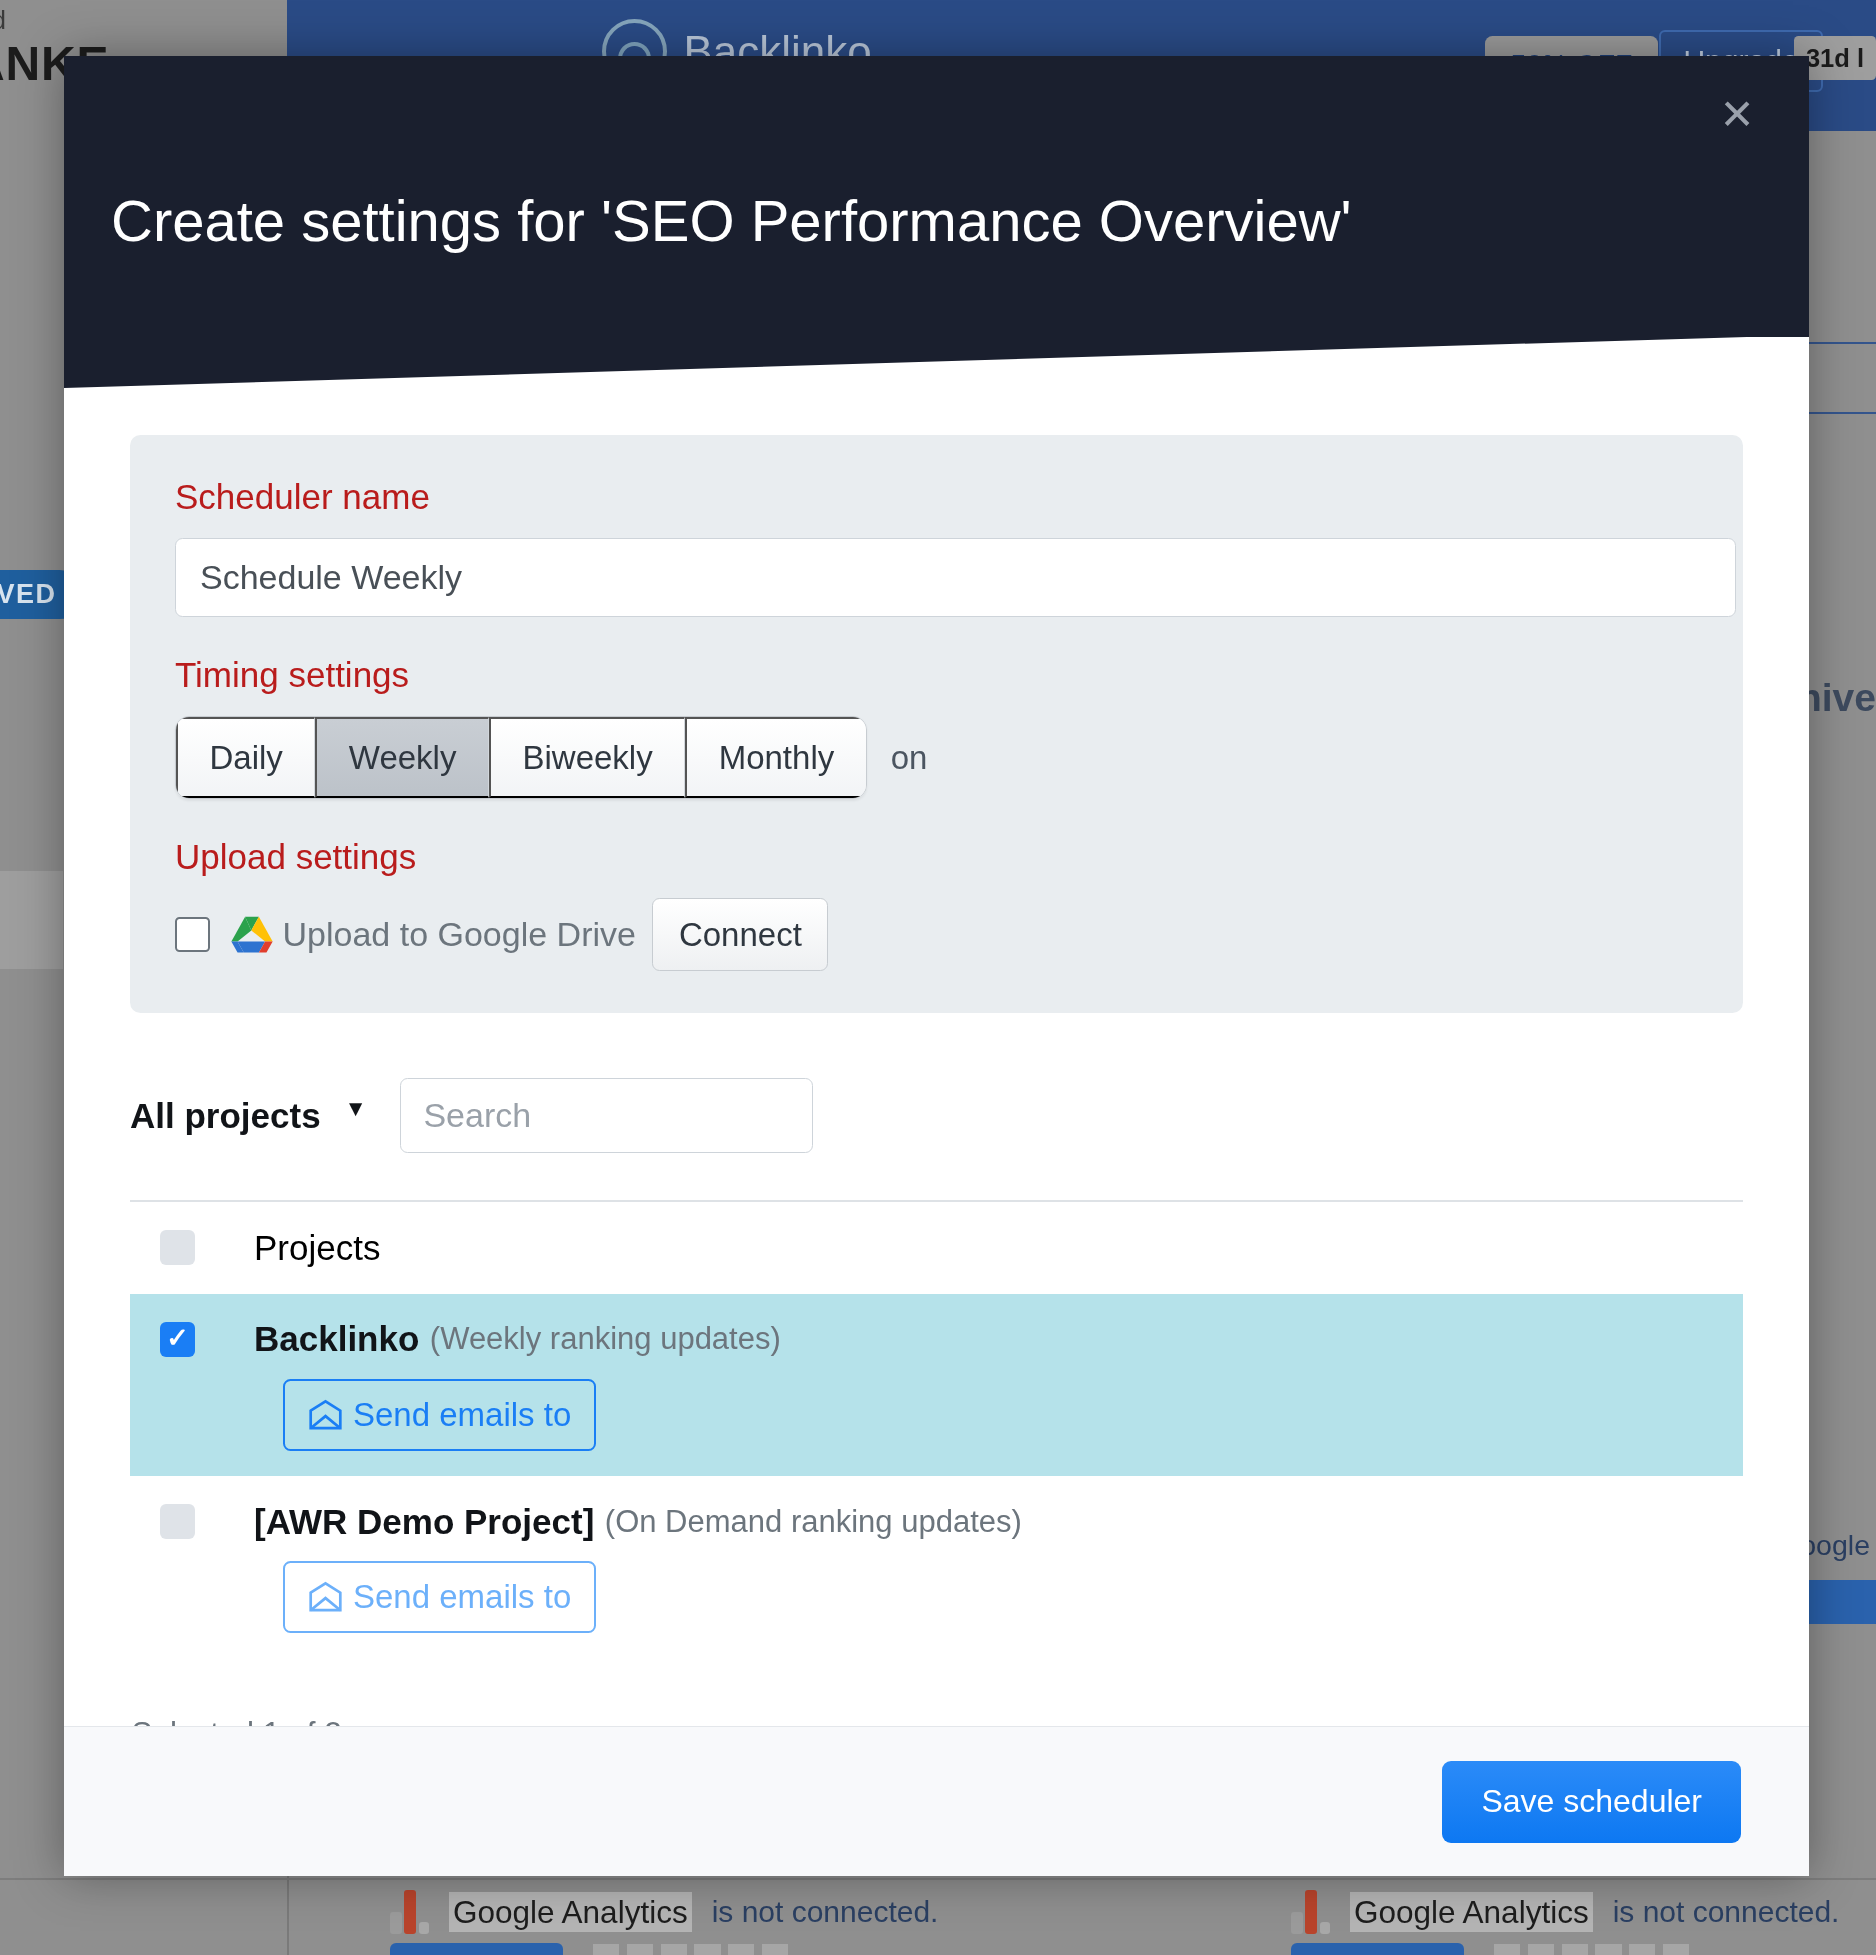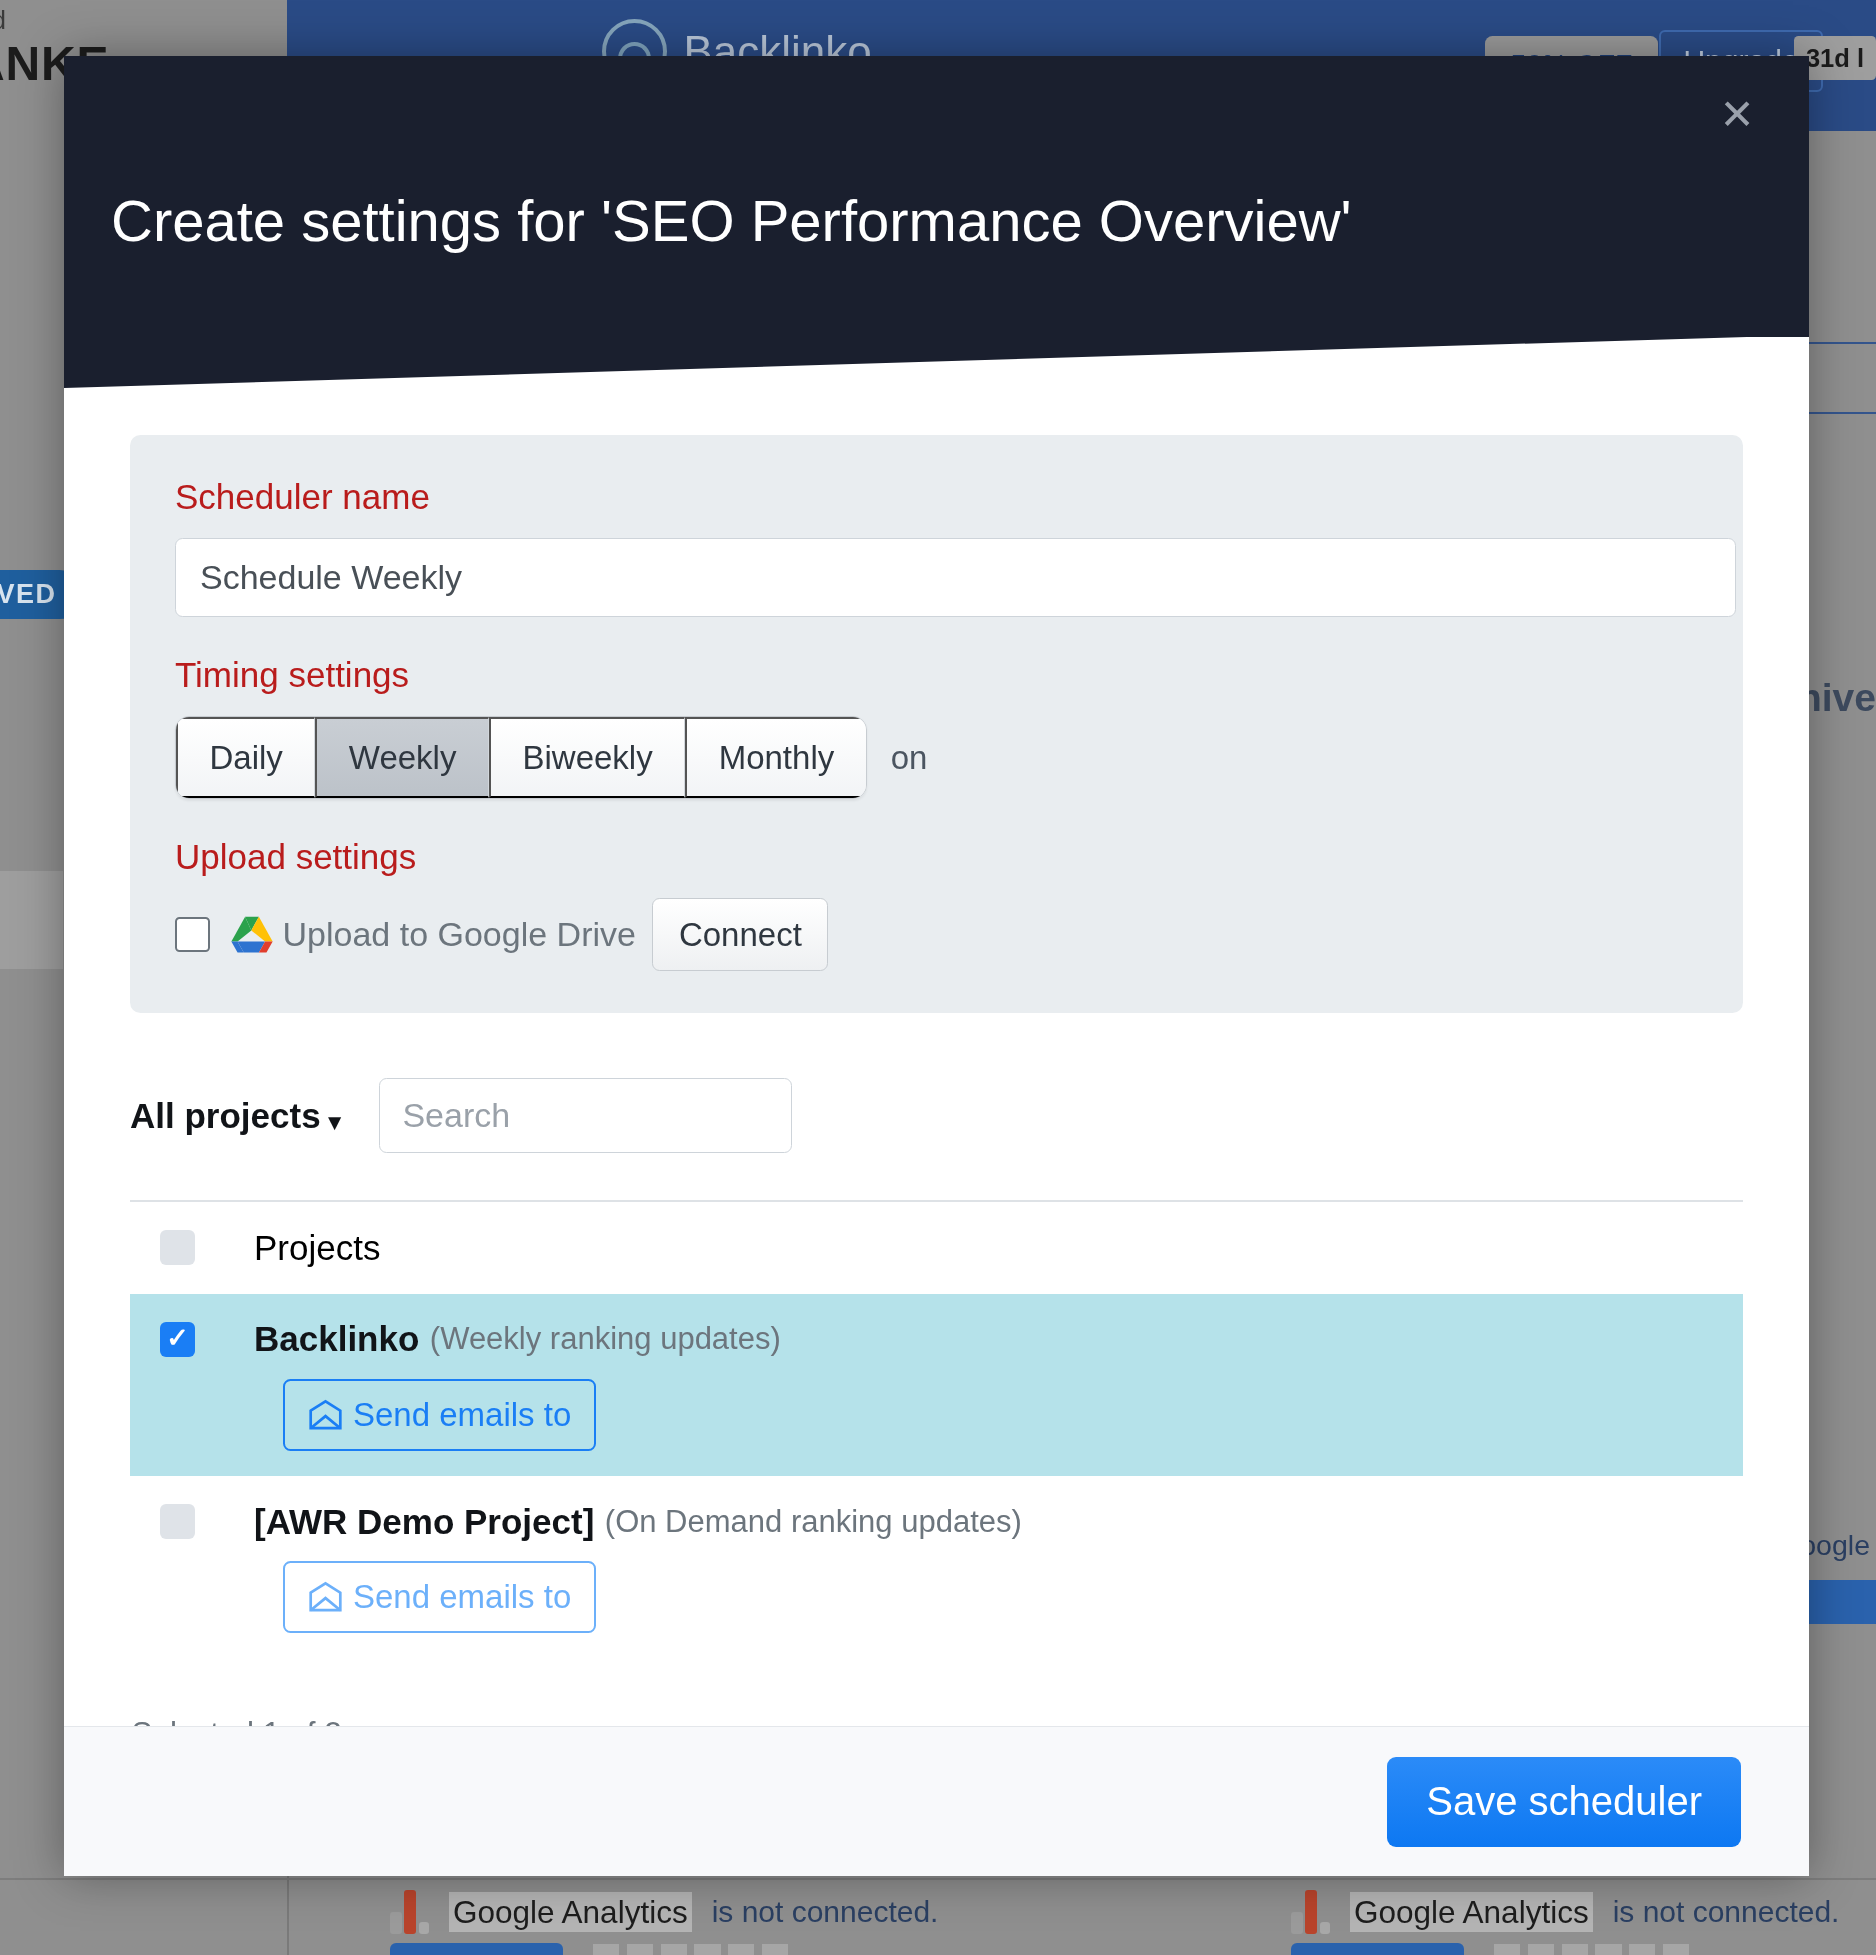--- a/index.html
+++ b/index.html
@@ -189,21 +189,21 @@
     margin-left: 16.5px; font-size: 33px; color: #2f3740; padding: 16.5px 25.5px;
     background: linear-gradient(#ffffff,#eef0f2);
     border: 1.5px solid #c7ccd1; border-radius: 7.5px; cursor: pointer;
     font-family: "Liberation Sans", sans-serif;
   }
 
   
   .proj-toolbar { display: flex; align-items: center; margin-top: 65px; }
   .all-projects {
     font-size: 35px; font-weight: bold; color: #111418; cursor: pointer;
-    display: flex; align-items: flex-end; gap: 3px;
+    display: flex; align-items: flex-start; gap: 24px;
   }
   .caret-dn { font-size: 22.5px; }
   .search-input {
     margin-left: 33px; width: 413px; height: 75px;
     border: 1.5px solid #ced4da; border-radius: 7.5px; background: #fff;
     font-size: 34px; color: #495057; padding: 0 22.5px;
     font-family: "Liberation Sans", sans-serif;
   }
   .search-input::placeholder { color: #9aa1a9; }
 
@@ -241,21 +241,21 @@
 
   .selected-count {
     font-size: 31.5px; color: #6c757d; margin-top: 56px; padding-left: 1.5px;
   }
 
   .modal-footer {
     flex: none; height: 150px; background: #f8f9fb; border-top: 1.5px solid #e4e7eb;
     display: flex; align-items: center; justify-content: flex-end; padding-right: 68px;
   }
   .save-btn {
-    background: linear-gradient(#2b8bf8,#0d78f2); color: #fff; font-size: 40px;
+    background: linear-gradient(#2b8bf8,#0d78f2); color: #fff; font-size: 32px;
     padding: 22.5px 39px; border: none; border-radius: 9px; cursor: pointer;
     font-family: "Liberation Sans", sans-serif;
   }
 </style>
 </head>
 <body>
 
 <div id="bg-page">
   <div class="bg-vline"></div>
   <div class="bg-topbar">

